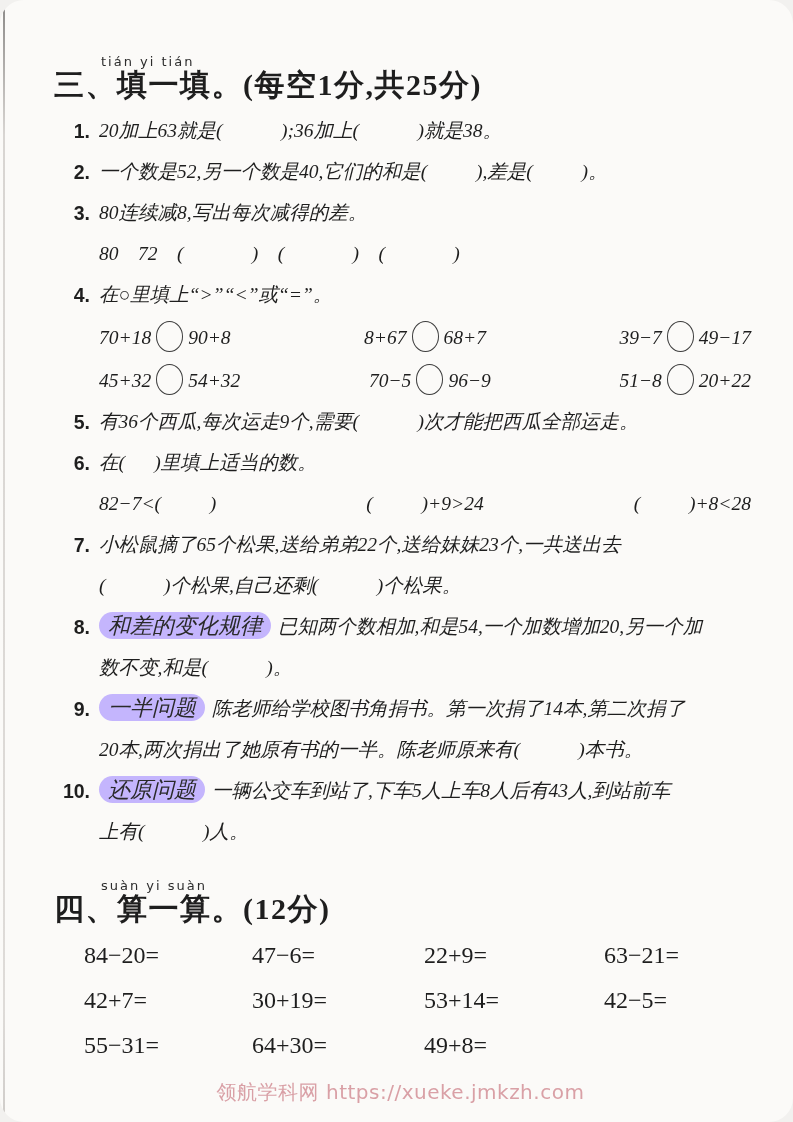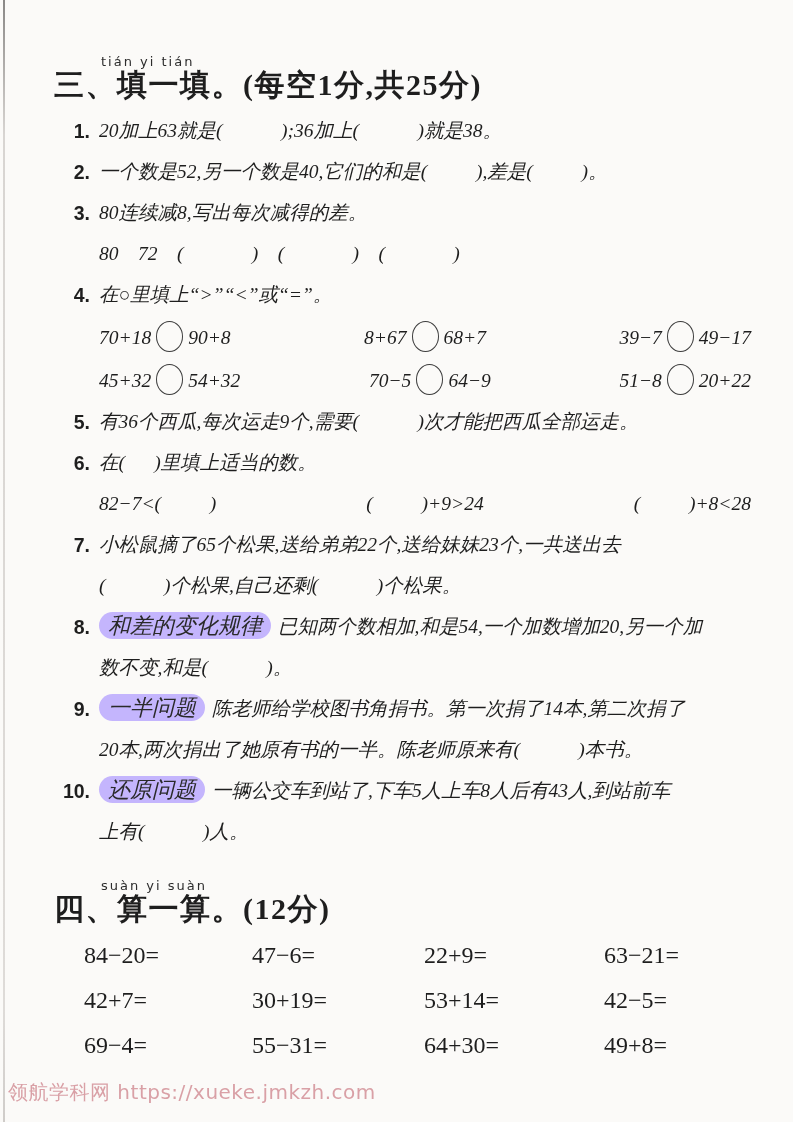--- a/index.html
+++ b/index.html
@@ -8,20 +8,21 @@
     background: #f2f1ef;
     font-family: "Liberation Serif", "DejaVu Serif", "DejaVu Sans", serif;
   }
   .page {
     position: relative;
     width: 793px; height: 1122px;
     background: #fbfaf8;
     overflow: hidden;
     color: #1e1e1e;
     box-sizing: border-box;
+    border-radius: 24px;
   }
   .left-edge {
     position: absolute; left: 3px; top: 0; width: 2px; height: 100%;
     background: linear-gradient(#8a8886, #d8d5d2 12%, #dedbd8 90%, #cfccc9);
   }
   .content {
     position: relative;
     padding: 54px 42px 0 54px;
   }
   .pinyin {
@@ -77,20 +78,21 @@
     display: grid;
     grid-template-columns: 168px 172px 180px auto;
     padding-left: 30px;
     font-size: 24px;
     line-height: 31px;
     margin-bottom: 14px;
   }
   .watermark {
     position: absolute;
     left: 8px; right: 0; bottom: 16px;
+    text-align: center;
     font-size: 20px;
     color: #d9a0a6;
     font-family: "DejaVu Sans", "Liberation Sans", sans-serif;
     letter-spacing: 0.5px;
   }
 </style>
 </head>
 <body>
 
 <div class="page">
@@ -127,21 +129,21 @@
       <span class="qnum">4.</span>
       <div class="qbody">
         <div class="line">在○里填上“&gt;”“&lt;”或“=”。</div>
         <div class="line spread">
           <span class="cmp"><span>70+18</span><span class="circle"></span><span>90+8</span></span>
           <span class="cmp"><span>8+67</span><span class="circle"></span><span>68+7</span></span>
           <span class="cmp"><span>39−7</span><span class="circle"></span><span>49−17</span></span>
         </div>
         <div class="line spread">
           <span class="cmp"><span>45+32</span><span class="circle"></span><span>54+32</span></span>
-          <span class="cmp"><span>70−5</span><span class="circle"></span><span>64−9</span></span>
+          <span class="cmp"><span>70−5</span><span class="circle"></span><span>96−9</span></span>
           <span class="cmp"><span>51−8</span><span class="circle"></span><span>20+22</span></span>
         </div>
       </div>
     </div>
 
     <div class="q">
       <span class="qnum">5.</span>
       <div class="qbody">
           <div class="line">有36个西瓜,每次运走9个,需要(            )次才能把西瓜全部运走。</div>
         </div>
@@ -201,21 +203,20 @@
         <span>22+9=</span>
         <span>63−21=</span>
       </div>
       <div class="calc-row">
         <span>42+7=</span>
         <span>30+19=</span>
         <span>53+14=</span>
         <span>42−5=</span>
       </div>
       <div class="calc-row">
-        <span>69−4=</span>
         <span>55−31=</span>
         <span>64+30=</span>
         <span>49+8=</span>
       </div>
     </div>
   </div>
 
   <div class="watermark">领航学科网 https://xueke.jmkzh.com</div>
 </div>
 

